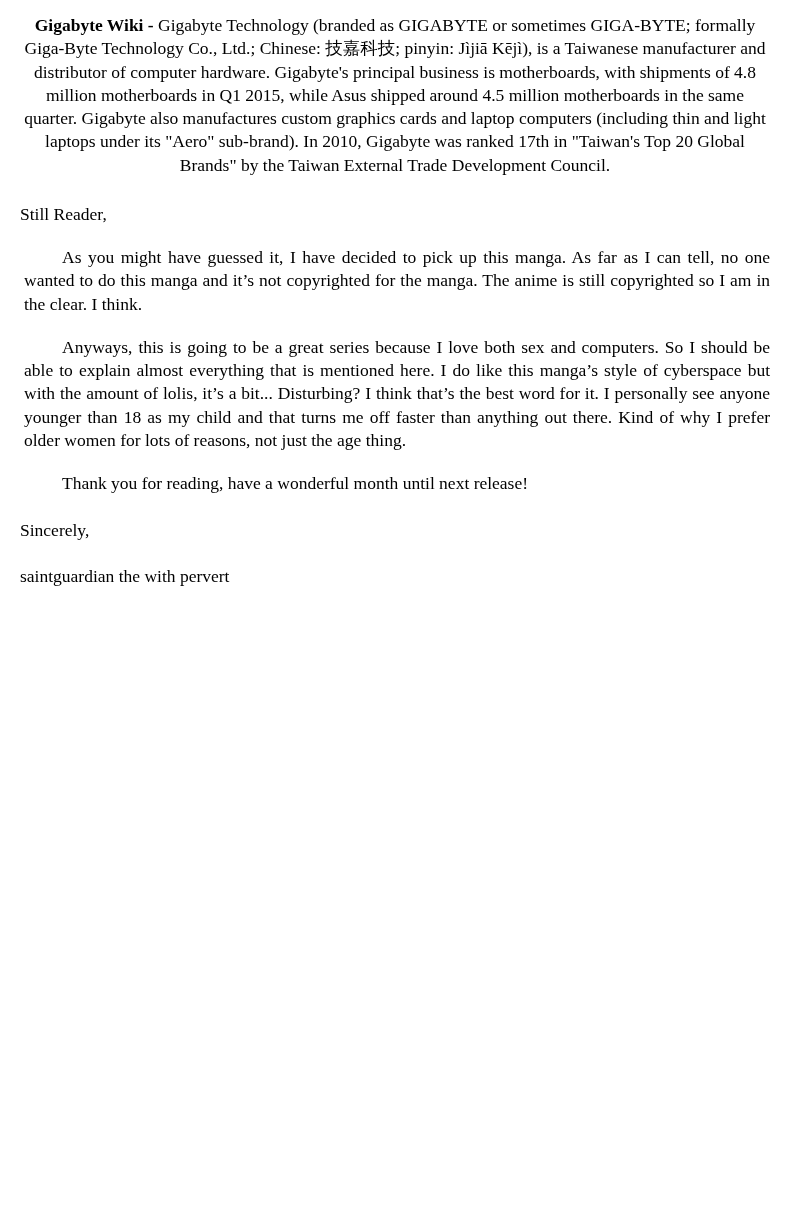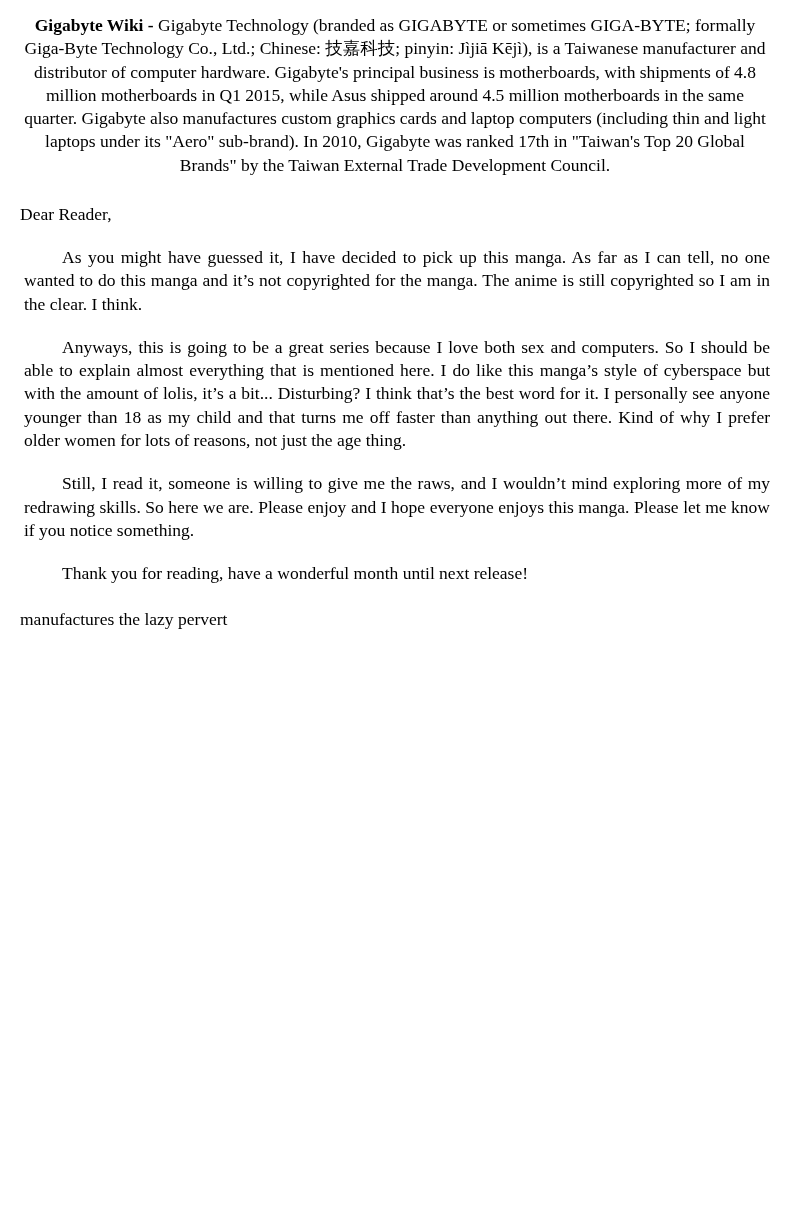--- a/index.html
+++ b/index.html
@@ -57,22 +57,22 @@
 </style>
 </head>
 <body>
 
 <div class="page">
 
   <div class="intro">
     <span class="bold">Gigabyte Wiki - </span><span>Gigabyte Technology (branded as GIGABYTE or sometimes GIGA-BYTE; formally Giga-Byte Technology Co., Ltd.; Chinese: 技嘉科技; pinyin: Jìjiā Kējì), is a Taiwanese manufacturer and distributor of computer hardware. Gigabyte's principal business is motherboards, with shipments of 4.8 million motherboards in Q1 2015, while Asus shipped around 4.5 million motherboards in the same quarter. Gigabyte also manufactures custom graphics cards and laptop computers (including thin and light laptops under its "Aero" sub-brand). In 2010, Gigabyte was ranked 17th in "Taiwan's Top 20 Global Brands" by the Taiwan External Trade Development Council.</span>
   </div>
 
-  <div class="salutation">Dear Reader,</div>
+  <div class="salutation">Still Reader,</div>
 
   <p class="body-par">As you might have guessed it, I have decided to pick up this manga.  As far as I can tell, no one wanted to do this manga and it’s not copyrighted for the manga.  The anime is still copyrighted so I am in the clear.  I think.</p>
   <p class="body-par">Anyways, this is going to be a great series because I love both sex and computers.  So I should be able to explain almost everything that is mentioned here.  I do like this manga’s style of cyberspace but with the amount of lolis, it’s a bit...  Disturbing?  I think that’s the best word for it.  I personally see anyone younger than 18 as my child and that turns me off faster than anything out there.  Kind of why I prefer older women for lots of reasons, not just the age thing.</p>
-  <p class="body-par">Still, I read it, someone is willing to give me the raws, and I wouldn’t mind exploring more of my redrawing skills.  So here we are.  Please enjoy and I hope everyone enjoys this manga.  Please let me know if you notice something.</p>
   <p class="body-par">Thank you for reading, have a wonderful month until next release!</p>
 
-  <div class="signature">manufactures the lazy pervert</div>
+  <div class="closing">Sincerely,</div>
+  <div class="signature">saintguardian the with pervert</div>
 
 </div>
 
 </body></html>

